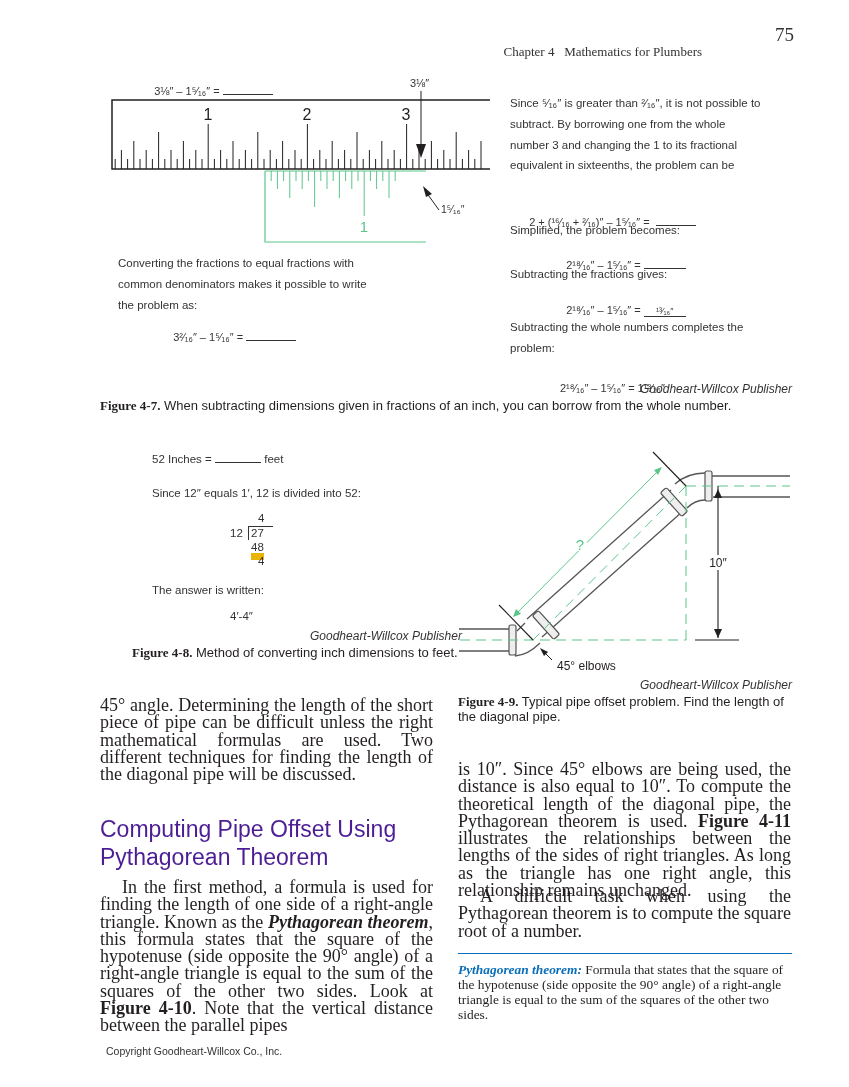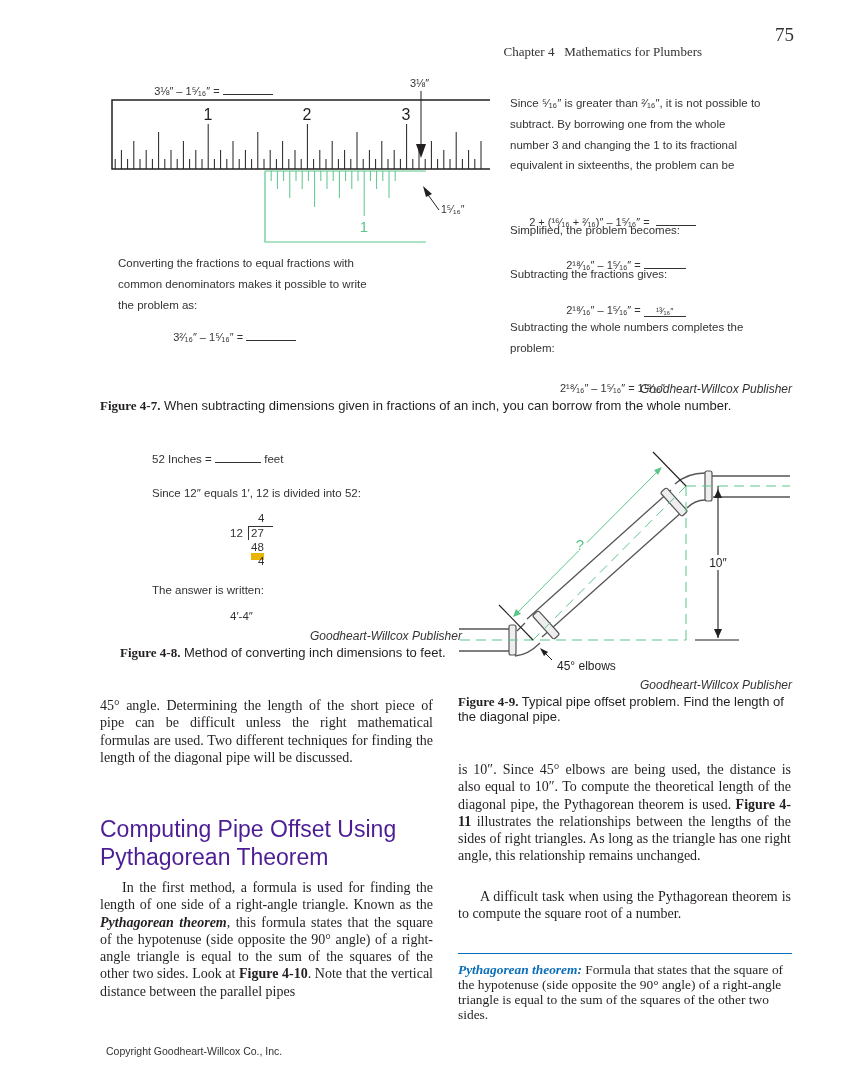--- a/index.html
+++ b/index.html
@@ -6,21 +6,21 @@
   body{width:849px;height:1087px;position:relative;overflow:hidden;color:#231f20;}
   .sans{font-family:"Liberation Sans",sans-serif;margin-left:6px;}
   .abs{position:absolute;}
   .hdr{top:28px;left:497px;font-family:"Liberation Serif",serif;font-size:13px;color:#333;white-space:pre;}
   .pgnum{top:24px;left:775px;font-family:"Liberation Serif",serif;font-size:19px;color:#333;}
   .fig-text{font-family:"Liberation Sans",sans-serif;font-size:11.5px;color:#333;}
   .eq{font-family:"Liberation Sans",sans-serif;font-size:11px;color:#333;white-space:pre;}
   .credit{font-family:"Liberation Sans",sans-serif;font-style:italic;font-size:12px;color:#333;}
   .caption{font-family:"Liberation Sans",sans-serif;font-size:13px;color:#231f20;}
   .caption b{font-weight:bold;font-family:Liberation Serif, serif;}
-  .body-text{font-family:"Liberation Serif",serif;font-size:14px;line-height:17.3px;color:#231f20;text-align:justify;}
+  .body-text{font-family:"Liberation Serif",serif;font-size:18px;line-height:17.3px;color:#231f20;text-align:justify;}
   .heading{font-family:"Liberation Sans",sans-serif;font-size:23px;line-height:28px;color:#4c1d95;}
   .gloss{font-family:"Liberation Serif",serif;font-size:13.4px;line-height:15px;color:#231f20;}
   .gloss-term{color:#0a6eb9;font-weight:bold;font-style:italic;}
   .blank{display:inline-block;border-bottom:1px solid #333;width:50px;height:10px;vertical-align:baseline;}
   svg text{font-family:"Liberation Sans",sans-serif;}
 </style>
 </head>
 <body>
 
 <div class="abs hdr">
@@ -183,21 +183,21 @@
   <div class="abs fig-text" style="left:2px;top:15px;">12</div>
   <div class="abs" style="left:20px;top:14px;width:24px;height:13px;border-left:1px solid #333;border-top:1px solid #333;"></div>
   <div class="abs fig-text" style="left:23px;top:15px;">27</div>
   <div class="abs fig-text" style="left:23px;top:29px;border-bottom:7px solid #eab308;line-height:12px;">48</div>
   <div class="abs fig-text" style="left:30px;top:43px;">4</div>
 </div>
 
 <div class="abs fig-text" style="left:152px;top:584px;">The answer is written:</div>
 <div class="abs fig-text" style="left:230px;top:610px;">4′-4″</div>
 <div class="abs credit" style="left:310px;top:629px;">Goodheart-Willcox Publisher</div>
-<div class="abs caption" style="left:100px;top:645px;padding-left:20px;">
+<div class="abs caption" style="left:112px;top:645px;padding-left:20px;">
   <b>Figure 4-8.</b><span> Method of converting inch dimensions to feet.</span>
 </div>
 
 <svg class="abs" style="left:455px;top:445px;" width="345" height="230">
 
   <line x1="252" y1="31" x2="335" y2="31" stroke="#555" stroke-width="1.3"></line>
   <line x1="258" y1="52" x2="335" y2="52" stroke="#555" stroke-width="1.3"></line>
   <rect x="250" y="26" width="7" height="30" rx="2" fill="#eee" stroke="#555" stroke-width="1.2"></rect>
 
   <path d="M250,28 Q232,28 220,39" fill="none" stroke="#555" stroke-width="1.3"></path>

